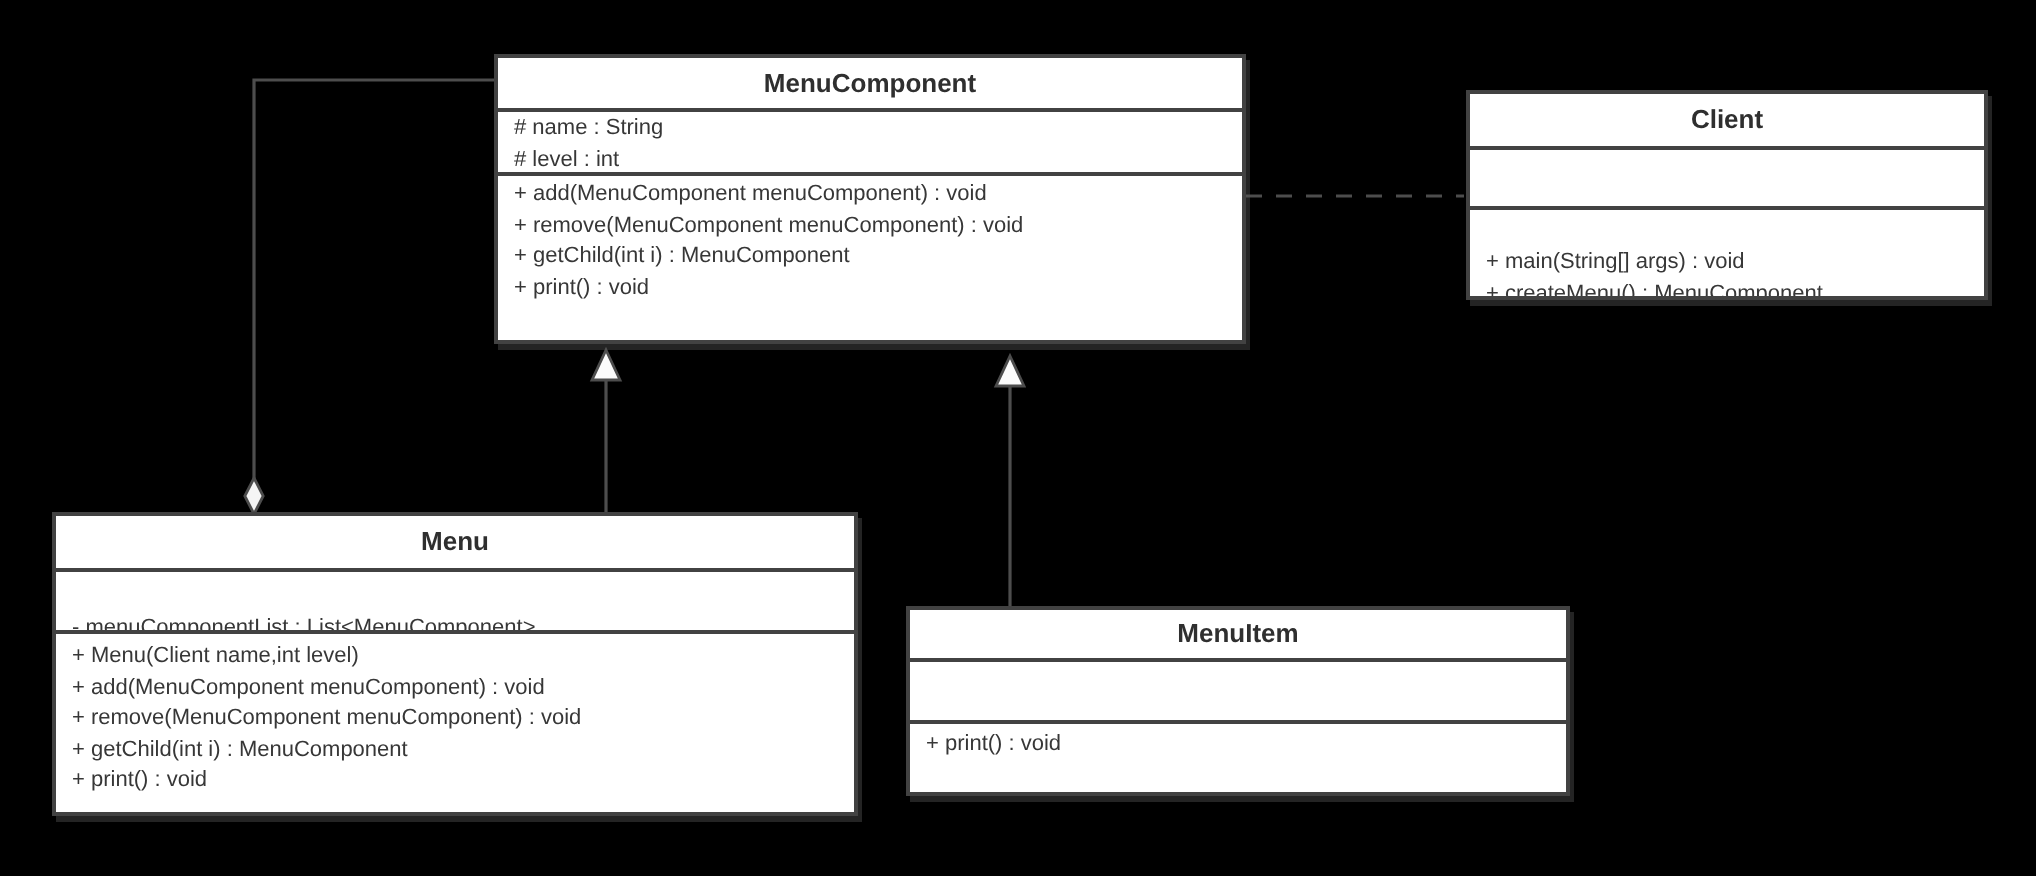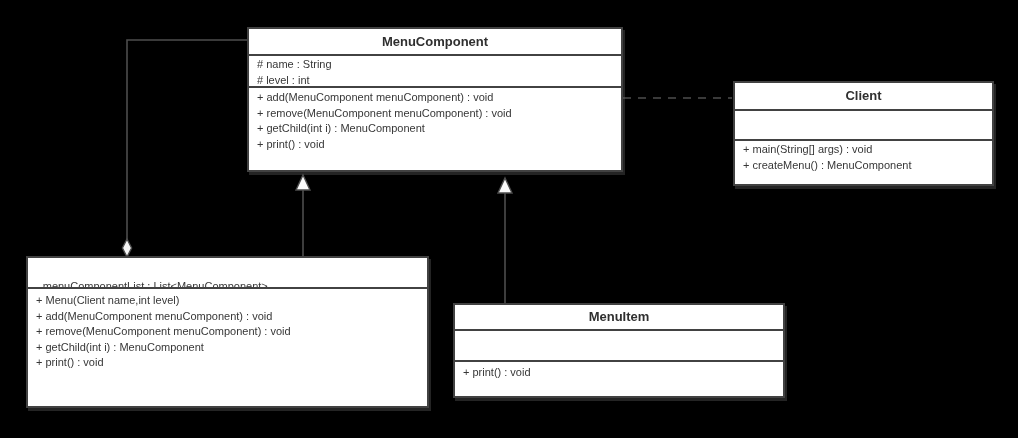--- a/index.html
+++ b/index.html
@@ -73,24 +73,24 @@
     padding-left: 8px;
     white-space: nowrap;
     color: #373737;
   }
   
   #box-menucomponent { left: 247px; top: 27px;  width: 376px; height: 145px; }
   #box-menucomponent .title   { height: 27px; line-height: 25px; }
   #box-menucomponent .attrs   { height: 32px; padding-top: 1px; }
   #box-menucomponent .methods { padding-top: 2px; }
 
-  #box-client { left: 733px; top: 45px; width: 261px; height: 105px; margin-top: 36px; }
+  #box-client { left: 733px; top: 45px; width: 261px; height: 105px; }
   #box-client .title   { height: 28px; line-height: 26px; }
   #box-client .attrs   { height: 30px; }
-  #box-client .methods { padding-top: 1px; }
+  #box-client .methods { padding-top: 19px; }
 
   #box-menu { left: 26px; top: 256px; width: 403px; height: 152px; }
   #box-menu .title   { height: 28px; line-height: 26px; }
   #box-menu .attrs   { height: 31px; }
   #box-menu .attrs .member { line-height: 28px; margin-top: 14px; }
   #box-menu .methods { padding-top: 4px; }
 
   #box-menuitem { left: 453px; top: 303px; width: 332px; height: 95px; }
   #box-menuitem .title   { height: 26px; line-height: 24px; }
   #box-menuitem .attrs   { height: 31px; }
@@ -140,20 +140,21 @@
   <div class="umlbox" id="box-client">
     <div class="title">Client</div>
     <div class="attrs"></div>
     <div class="methods">
         <div class="member">+ main(String[] args) : void</div>
         <div class="member">+ createMenu() : MenuComponent</div>
       </div>
   </div>
 
   <div class="umlbox" id="box-menu">
+    <div class="title">Menu</div>
     <div class="attrs">
         <div class="member">- menuComponentList : List&lt;MenuComponent&gt;</div>
       </div>
     <div class="methods">
         <div class="member">+ Menu(Client name,int level)</div>
         <div class="member">+ add(MenuComponent menuComponent) : void</div>
         <div class="member">+ remove(MenuComponent menuComponent) : void</div>
         <div class="member">+ getChild(int i) : MenuComponent</div>
         <div class="member">+ print() : void</div>
       </div>

